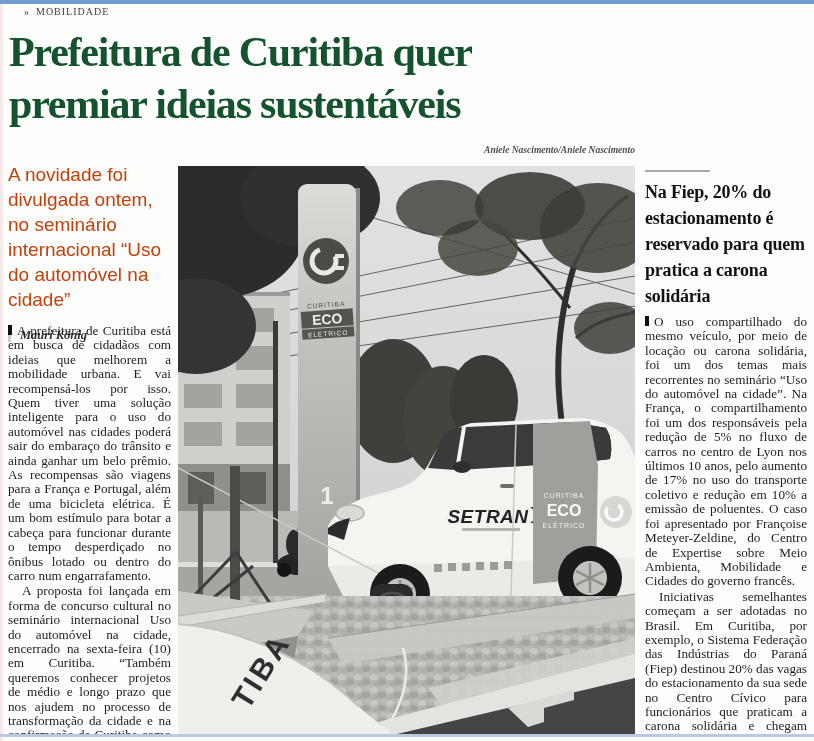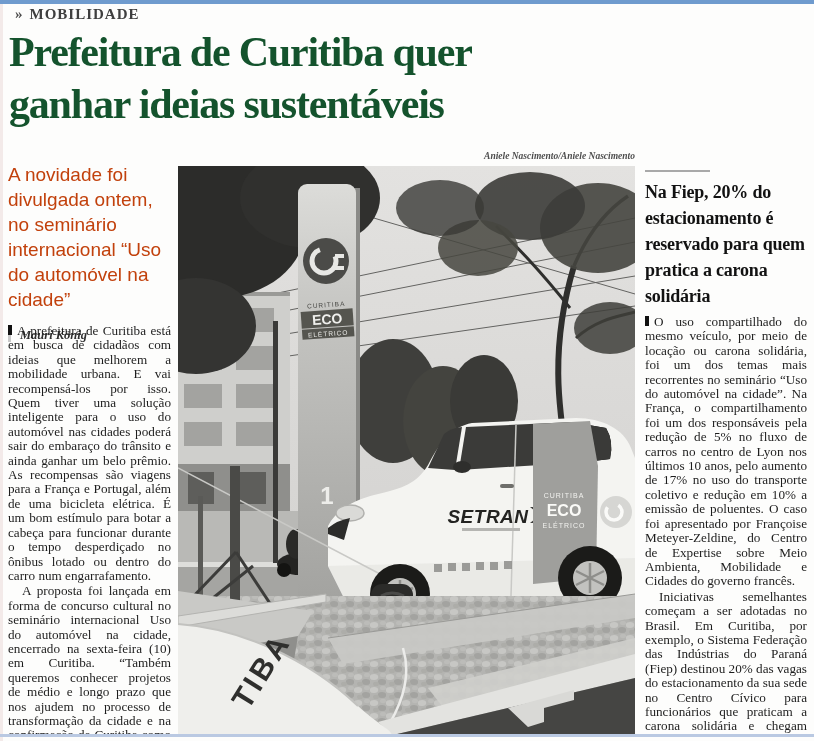--- a/index.html
+++ b/index.html
@@ -8,22 +8,22 @@
     position:relative; width:814px; height:741px;
     background:#fdfdfc; overflow:hidden;
     font-family:"Liberation Serif","DejaVu Serif",serif;
     color:#1d1d1d;
   }
   .topline { position:absolute; left:0; top:0; width:814px; height:4px; background:#6f9bce; }
   .leftstrip { position:absolute; left:0; top:4px; width:3px; height:737px; background:#f3eae9; }
   .bottomline { position:absolute; left:0; top:734px; width:814px; height:3px; background:#bac9e2; }
 
   .kicker {
-    position:absolute; left:15px; top:6px; font-size:15px; letter-spacing:1px;
-    color:#3f3f3f; font-family:"Liberation Serif",serif;font-weight:bold;
+    position:absolute; left:24px; top:6px; font-size:10px; letter-spacing:1px;
+    color:#3f3f3f; font-family:"Liberation Serif",serif;
   }
   .kicker .chev { margin-right:6px; color:#4a4a4a; }
 
   .headline {
     position:absolute; left:9px; top:26px; width:798px;
     font-size:42px; line-height:52px; font-weight:bold; letter-spacing:-1.2px;
     color:#14532d; font-family:Liberation Serif, serif;
   }
 
   .deck {
@@ -38,21 +38,21 @@
   .bodycol {
     position:absolute; width:163px; overflow:hidden;
     font-size:13.2px; line-height:14.4px; text-align:justify; color:#1d1d1d;
   }
   #left-body  { left:8px;  top:324px; height:411px; }
   #right-body { left:645px; top:315px; height:420px; width:162px; }
   .bodycol p + p { text-indent:14px; margin-top:1px; }
   .pmarker { display:inline-block; width:4px; height:10px; background:#111; margin-right:5px; }
 
   .credit {
-    position:absolute; left:340px; top:151px; width:295px; text-align:right;
+    position:absolute; left:340px; top:145px; width:295px; text-align:right;
     font-size:9.5px; font-style:italic; font-weight:bold; color:#4e4e4e;
   }
 
   .photo { position:absolute; left:178px; top:166px; width:457px; height:569px; background:#d8d8d6; }
   .photo svg { display:block; }
   .photo text { font-family:"Liberation Sans","DejaVu Sans",sans-serif; }
 
   .rrule { position:absolute; left:645px; top:170px; width:65px; height:2px; background:#a9a9a9; }
   .subhead {
     position:absolute; left:645px; top:179px; width:166px;
@@ -66,21 +66,21 @@
 <div id="page">
   <div class="topline"></div>
   <div class="leftstrip"></div>
 
   <div class="kicker">
     <span class="chev">»</span><span>MOBILIDADE</span>
   </div>
 
   <div class="headline">
     <div>Prefeitura de Curitiba quer</div>
-    <div>ganhar ideias sustentáveis</div>
+    <div>premiar ideias sustentáveis</div>
   </div>
 
   <div class="deck">A novidade foi divulgada ontem, no seminário internacional “Uso do automóvel na cidade”</div>
 
   <div class="byline-row">
     <span class="byline-bar"></span><span class="byline">Mauri König</span>
   </div>
 
   <div class="bodycol" id="left-body">
     <p><span class="pmarker"></span><span>A prefeitura de Curitiba está em busca de cidadãos com ideias que melhorem a mobilidade urbana. E vai recompensá-los por isso. Quem tiver uma solução inteligente para o uso do automóvel nas cidades poderá sair do embaraço do trânsito e ainda ganhar um belo prêmio. As recompensas são viagens para a França e Portugal, além de uma bicicleta elétrica. É um bom estímulo para botar a cabeça para funcionar durante o tempo desperdiçado no ônibus lotado ou dentro do carro num engarrafamento.</span></p>

